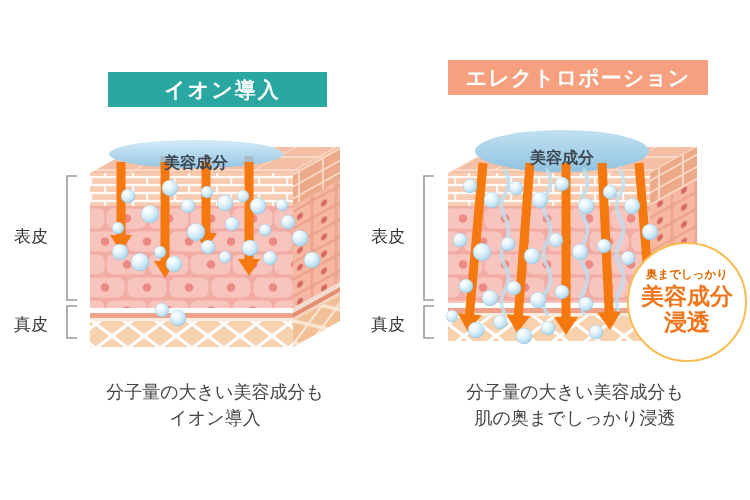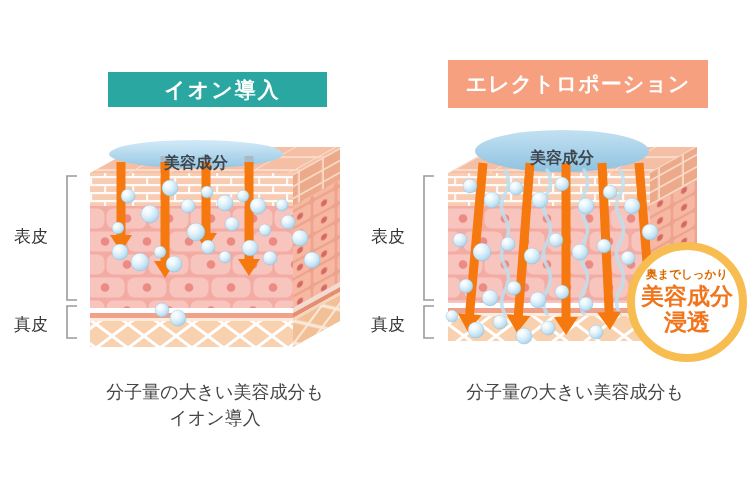--- a/index.html
+++ b/index.html
@@ -3,31 +3,31 @@
 <meta charset="utf-8">
 <style>
   html,body{margin:0;padding:0;}
   body{font-family:"Liberation Sans","DejaVu Sans",sans-serif;background:#fff;}
   .canvas{position:relative;width:750px;height:500px;background:#fff;overflow:hidden;}
   .abs{position:absolute;}
   #illustration{position:absolute;left:0;top:0;z-index:1;}
   .hdr{z-index:3;display:flex;align-items:center;justify-content:center;
        color:#fff;font-weight:bold;font-size:21px;letter-spacing:2px;}
   .hdr-left{left:108px;top:72px;width:209px;height:35px;background:#2aa7a1;padding-left:10px;}
-  .hdr-right{left:448px;top:60px;width:260px;height:48px;background:#f6a07f;letter-spacing:1px;}
+  .hdr-right{left:448px;top:60px;width:260px;height:35px;background:#f6a07f;letter-spacing:1px;}
   .serum-label{z-index:3;width:174px;text-align:center;font-size:16px;font-weight:600;color:#3c4750;margin-top:8px;}
   .serum-left{left:109px;top:145px;}
   .serum-right{left:475px;top:140px;}
   .layer-label{z-index:3;width:48px;text-align:left;font-size:17px;font-weight:500;color:#353535;}
   .lab-epi-l{left:14px;top:225px;}
   .lab-der-l{left:14px;top:313px;}
   .lab-epi-r{left:371px;top:225px;}
   .lab-der-r{left:371px;top:313px;}
   .badge{z-index:4;left:627px;top:242px;width:120px;height:120px;box-sizing:border-box;
-         background:#fff;border:8px solid #ec4899;border-radius:50%;
+         background:#fff;border:2px solid #ec4899;border-radius:50%;
          display:flex;flex-direction:column;align-items:center;justify-content:center;
          text-align:center;line-height:1.12;}
   .badge .b1{font-size:11.5px;font-weight:bold;color:#d96a00;margin-bottom:3px;}
   .badge .b2,.badge .b3{font-size:23px;font-weight:bold;color:#f0751c;}
   .caption{z-index:3;width:314px;text-align:center;font-size:18px;line-height:26px;
            color:#464646;font-weight:500;top:379px;}
   .cap-left{left:58px;}
   .cap-right{left:418px;}
 </style>
 </head>
@@ -245,15 +245,16 @@
     <div class="b2">美容成分</div>
     <div class="b3">浸透</div>
   </div>
 
   <div class="abs caption cap-left">
     <div>分子量の大きい美容成分も</div>
     <div>イオン導入</div>
   </div>
   <div class="abs caption cap-right">
     <div>分子量の大きい美容成分も</div>
+    <div>肌の奥までしっかり浸透</div>
   </div>
 
 </div>
 
 </body></html>

